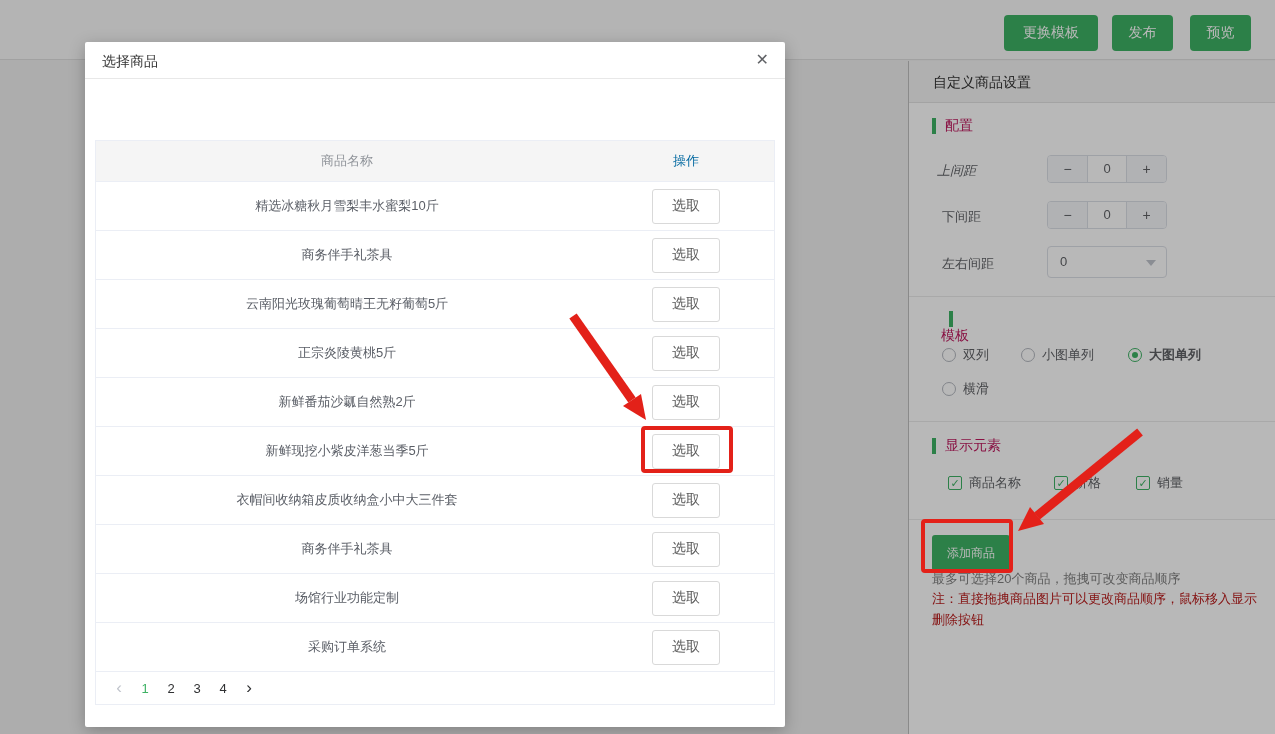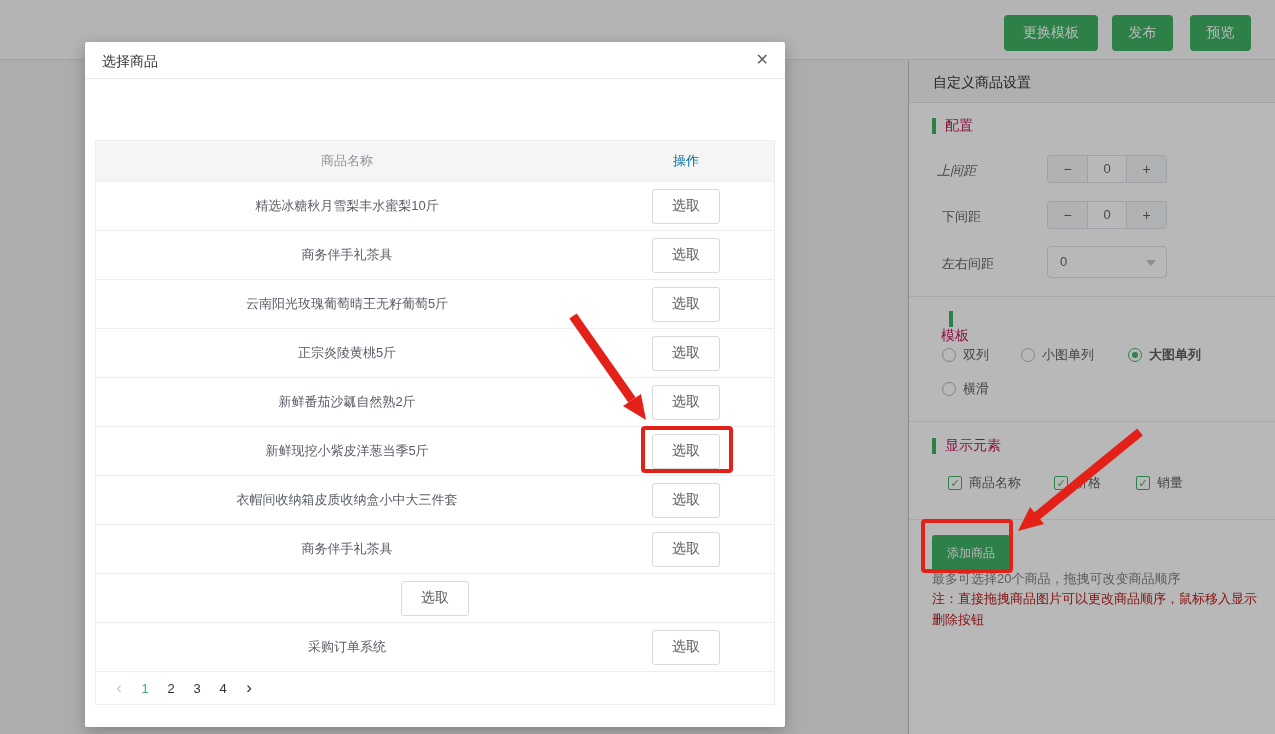--- a/index.html
+++ b/index.html
@@ -216,20 +216,21 @@
           <button class="pick-btn">选取</button>
         </div>
       </div>
       <div class="trow">
         <div class="cell-name">商务伴手礼茶具</div>
         <div class="cell-action">
           <button class="pick-btn">选取</button>
         </div>
       </div>
       <div class="trow">
+        <div class="cell-name">场馆行业功能定制</div>
         <div class="cell-action">
           <button class="pick-btn">选取</button>
         </div>
       </div>
       <div class="trow">
         <div class="cell-name">采购订单系统</div>
         <div class="cell-action">
           <button class="pick-btn">选取</button>
         </div>
       </div>

